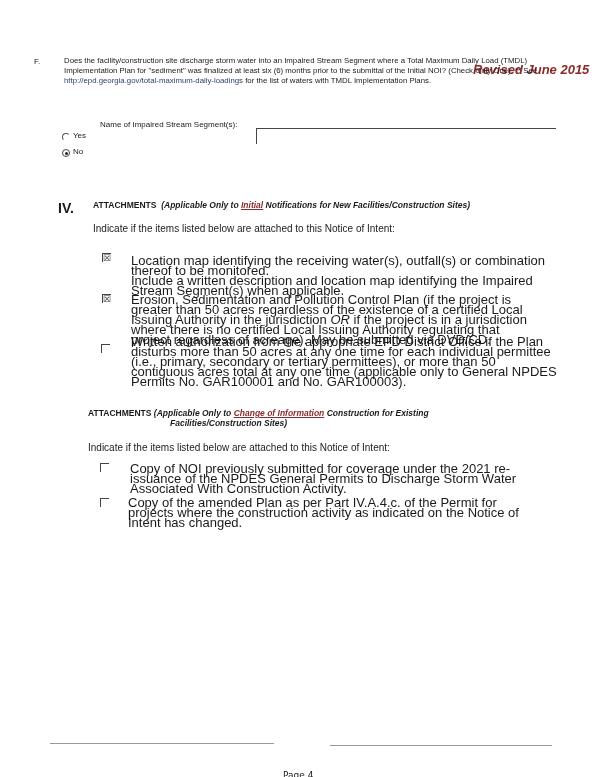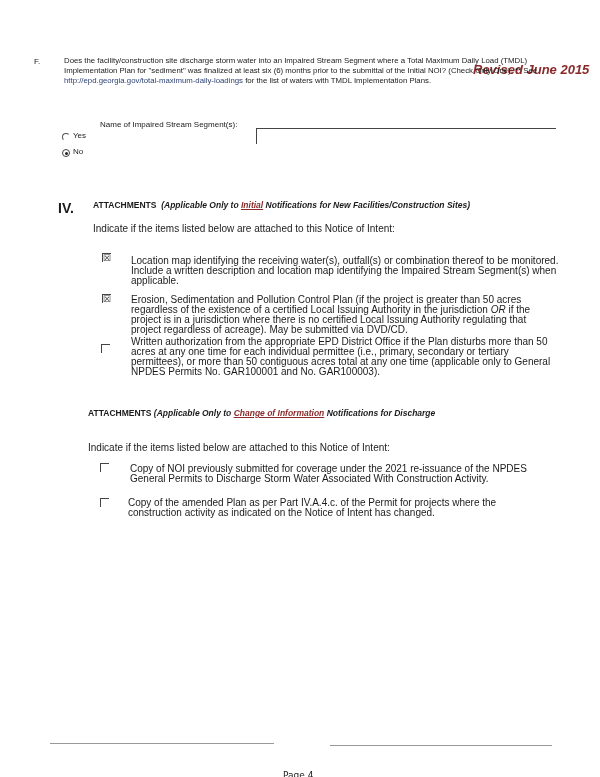--- a/index.html
+++ b/index.html
@@ -29,21 +29,21 @@
     .indicate { font-size: 10px; color: #222; }
     .ind1 { left: 93px; top: 223px; }
 
     .chk { width: 9px; height: 9px; border-top: 1px solid #444; border-left: 1px solid #444; display: flex; align-items: center; justify-content: center; font-size: 9px; line-height: 9px; color: #333; }
     .chk1 { left: 102px; top: 253px; }
     .chk2 { left: 102px; top: 294px; }
     .chk3 { left: 101px; top: 344px; }
     .chk4 { left: 100px; top: 463px; }
     .chk5 { left: 100px; top: 498px; }
 
-    .item { font-size: 10px; line-height: 10px; }
+    .item { font-size: 13px; line-height: 10px; }
     .it1 { left: 131px; top: 256px; width: 440px; }
     .it2 { left: 131px; top: 288px; width: 400px; margin-top: 7px; }
     .it3 { left: 131px; top: 337px; width: 430px; }
     .it4 { left: 130px; top: 464px; width: 400px; }
     .it5 { left: 128px; top: 498px; width: 400px; }
 
     .sec2-title { left: 88px; top: 408px; font-size: 8.5px; font-weight: bold; width: 400px; line-height: 10px; }
     .sec2-title .sub { padding-left: 82px; display: block; }
     .ind2 { left: 88px; top: 442px; }
 
@@ -86,21 +86,21 @@
 
 <div class="abs chk chk2">☒</div>
 <div class="abs item it2">
   <span>Erosion, Sedimentation and Pollution Control Plan (if the project is greater than 50 acres regardless of the existence of a certified Local Issuing Authority in the jurisdiction </span><i>OR</i><span> if the project is in a jurisdiction where there is no certified Local Issuing Authority regulating that project regardless of acreage). May be submitted via DVD/CD.</span>
 </div>
 
 <div class="abs chk chk3"></div>
 <div class="abs item it3">Written authorization from the appropriate EPD District Office if the Plan disturbs more than 50 acres at any one time for each individual permittee (i.e., primary, secondary or tertiary permittees), or more  than 50 contiguous acres total at any one time (applicable only to General NPDES Permits No. GAR100001 and No. GAR100003).</div>
 
 <div class="abs sec2-title">
-  <span>ATTACHMENTS</span>&nbsp;<i><span>(Applicable Only to </span><span class="hl">Change of Information</span><span> Notifications for Discharge</span></i>
+  <span>ATTACHMENTS</span>&nbsp;<i><span>(Applicable Only to </span><span class="hl">Change of Information</span><span> Construction for Existing</span><span class="sub">Facilities/Construction Sites)</span></i>
 </div>
 <div class="abs indicate ind2">Indicate if the items listed below are attached to this Notice of Intent:</div>
 
 <div class="abs chk chk4"></div>
 <div class="abs item it4">Copy of NOI previously submitted for coverage under the 2021 re-issuance of the NPDES General Permits to Discharge Storm Water Associated With Construction Activity.</div>
 
 <div class="abs chk chk5"></div>
 <div class="abs item it5">Copy of the amended Plan as per Part IV.A.4.c. of the Permit for projects where the construction activity as indicated on the Notice of  Intent has changed.</div>
 
 <div class="abs footer-line-l"></div>

